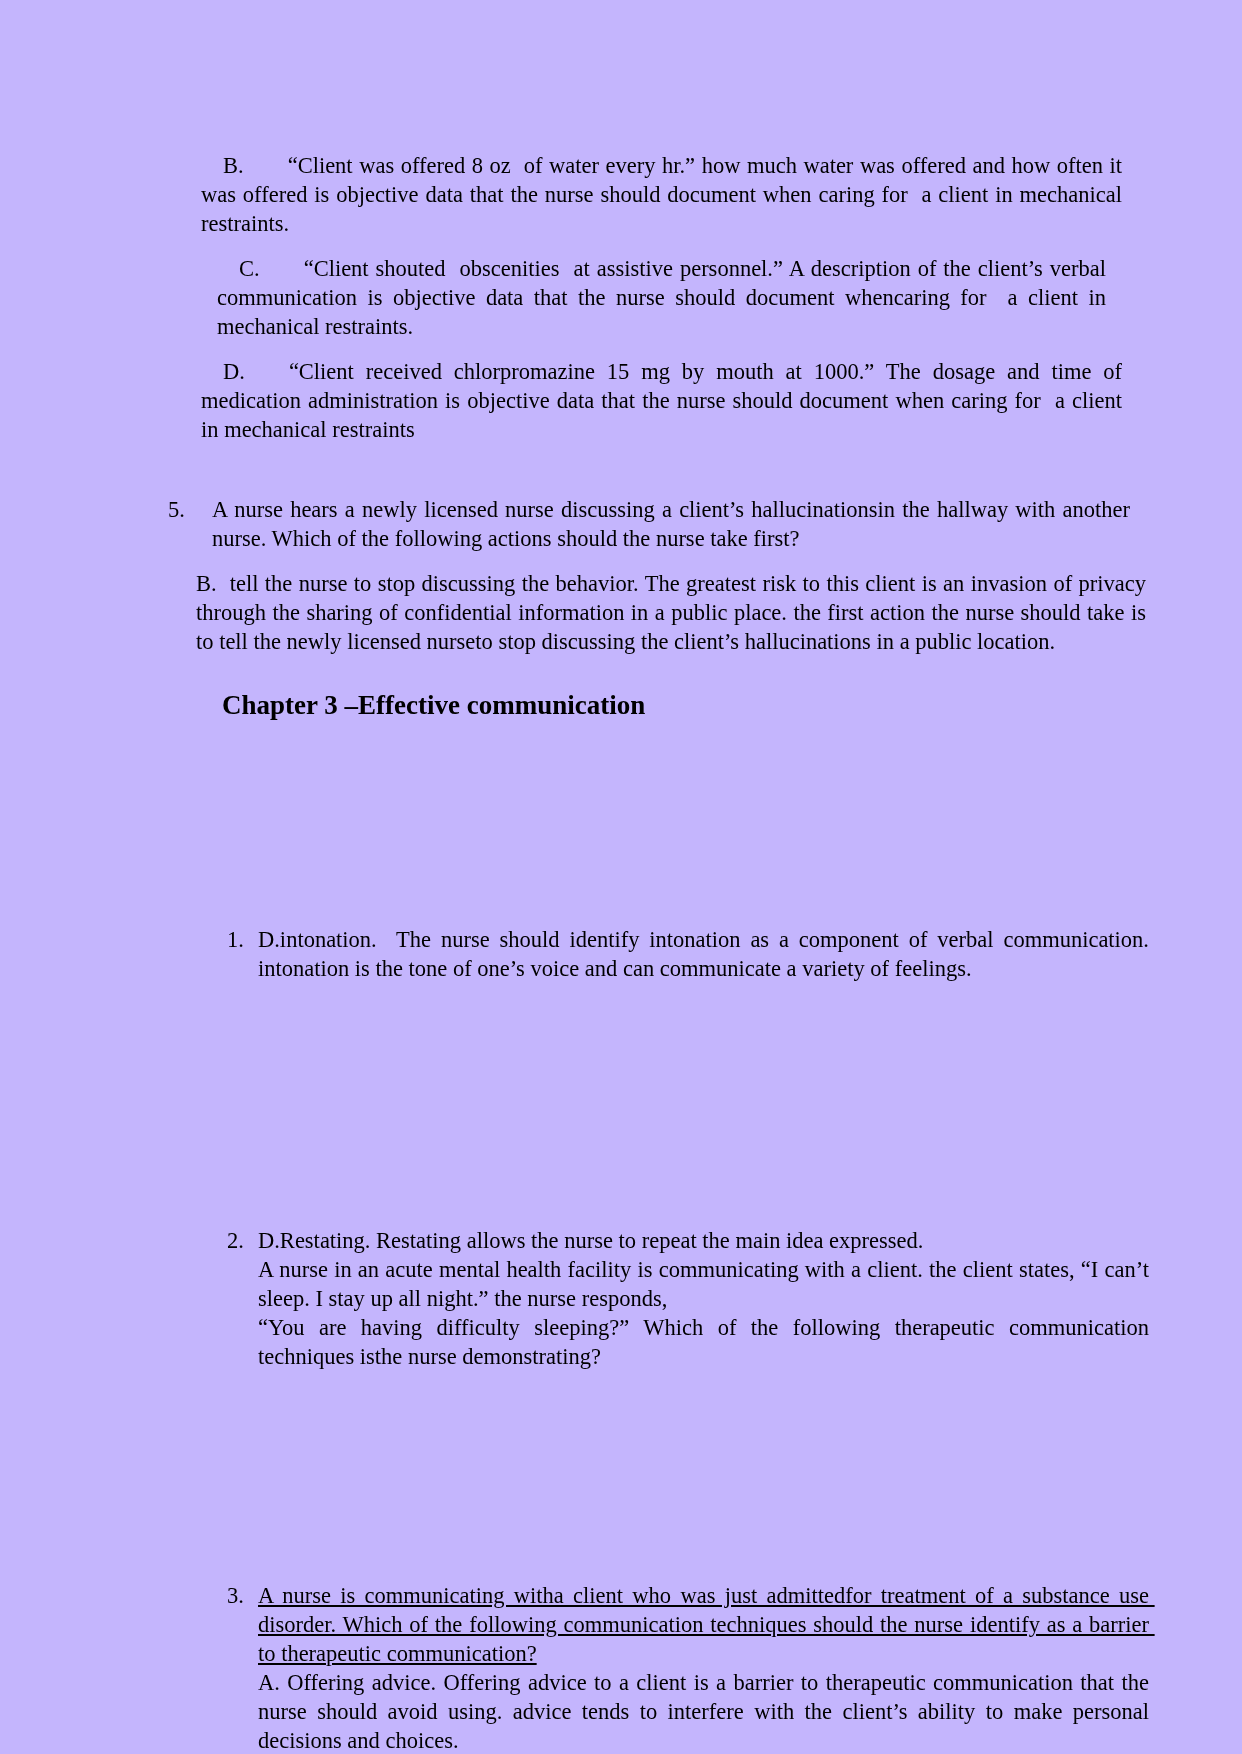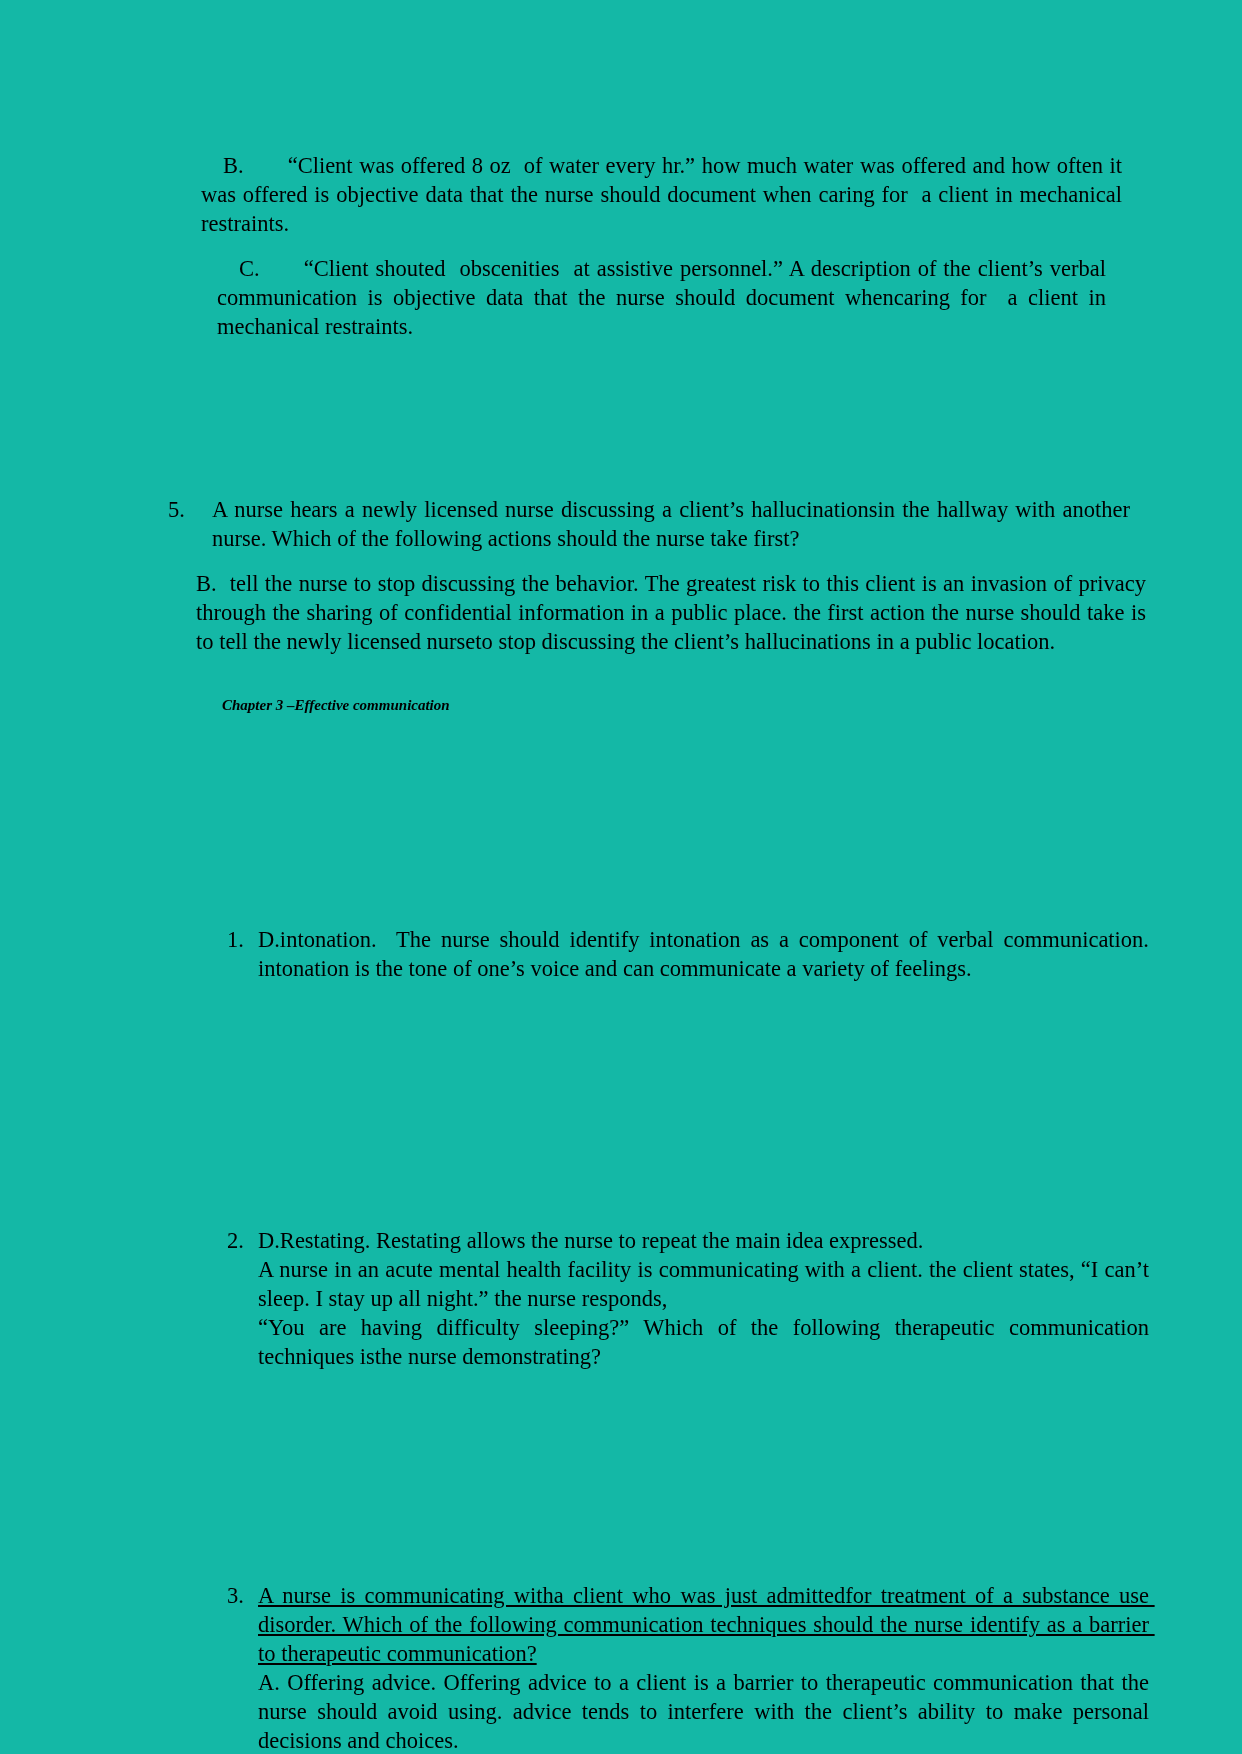--- a/index.html
+++ b/index.html
@@ -1,51 +1,51 @@
 <!DOCTYPE html>
 <html><head>
 <meta charset="utf-8">
 <style>
   html, body { margin: 0; padding: 0; background: #ffffff; }
   .page {
     position: relative;
     width: 1242px;
     height: 1754px;
-    background: #14b8a6;
+    background: #c4b5fd;
     color: #000000;
     font-family: "Liberation Serif", "DejaVu Serif", serif;
     font-size: 22.5px;
     line-height: 29px;
     overflow: hidden;
   }
   .block { position: absolute; text-align: justify; }
   .par { white-space: pre-wrap; }
   .par.first-indent { text-indent: 22px; }
   
   .hang { position: relative; }
   .hang .num { position: absolute; left: 0; top: 0; text-indent: 0; }
   .tab-lg { display: inline-block; width: 44px; }
   .tab-sm { display: inline-block; width: 13px; }
   .chapter-heading {
     position: absolute;
     font-weight: bold;
-    font-style: italic;
-    font-size: 15px;
+    font-size: 27px;
     line-height: 29px;
     white-space: pre;
   }
 </style>
 </head>
 <body>
 
 <div class="page">
 
   <div class="block" style="top:151px; left:201px; width:921px;">
     <p class="par first-indent" style="margin: 0px;"><span class="num-inline">B.</span><span class="tab-lg"></span><span>“Client was offered 8 oz  of water every hr.” how much water was offered and how often it was offered is objective data that the nurse should document when caring for  a client in mechanical restraints.</span></p>
     <p class="par first-indent" style="margin: 16px;"><span class="num-inline">C.</span><span class="tab-lg"></span><span>“Client shouted  obscenities  at assistive personnel.” A description of the client’s verbal communication is objective data that the nurse should document whencaring for  a client in mechanical restraints.</span></p>
+    <p class="par first-indent" style="margin: 0px;"><span class="num-inline">D.</span><span class="tab-lg"></span><span>“Client received chlorpromazine 15 mg by mouth at 1000.” The dosage and time of medication administration is objective data that the nurse should document when caring for  a client in mechanical restraints</span></p>
   </div>
 
   <div class="block hang" style="top:479px; left:168px; width:950px; padding-left:28px;">
     <span class="num">5.</span>
     <p class="par" style="margin: 16px;">A nurse hears a newly licensed nurse discussing a client’s hallucinationsin the hallway with another nurse. Which of the following actions should the nurse take first?</p>
     <p class="par" style="margin: 0px;"><span>B.</span><span class="tab-sm"></span><span>tell the nurse to stop discussing the behavior. The greatest risk to this client is an invasion of privacy through the sharing of confidential information in a public place. the first action the nurse should take is to tell the newly licensed nurseto stop discussing the client’s hallucinations in a public location.</span></p>
   </div>
 
   <h2 class="chapter-heading" style="top:691px; left:222px; margin:0;">Chapter 3 –Effective communication</h2>
 

